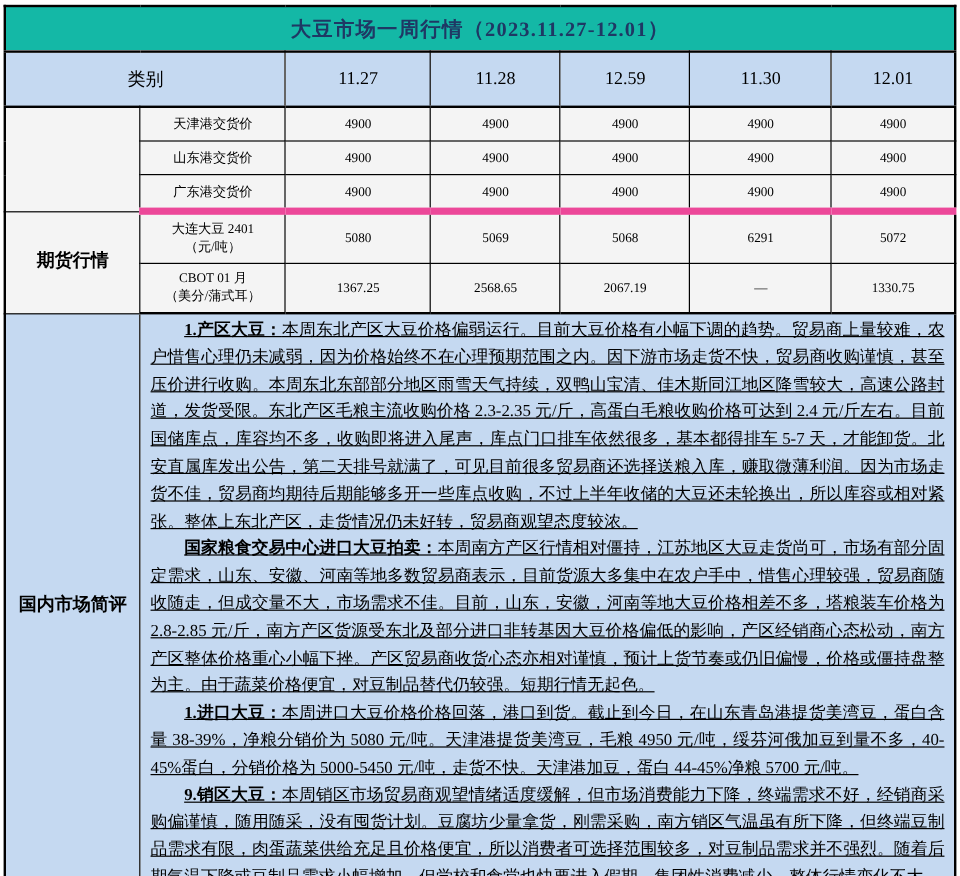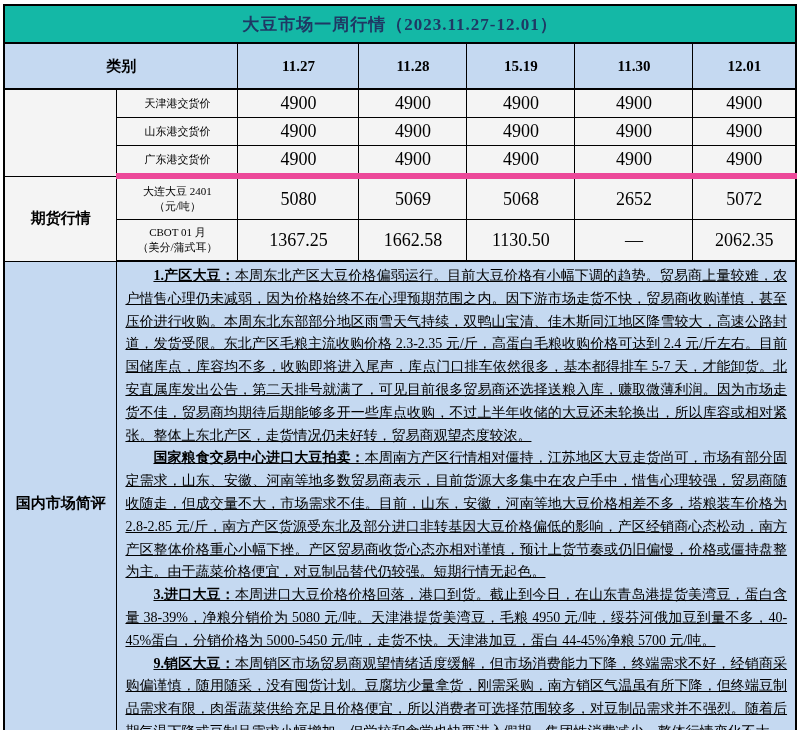--- a/index.html
+++ b/index.html
@@ -9,41 +9,41 @@
     color:#000;
   }
   .sheet{
     width:792px;height:722px;margin:4px auto 0 auto;
     border-collapse:collapse;table-layout:fixed;
   }
   .sheet td{
     border:1px solid #000;
     padding:0 4px;
     text-align:center;vertical-align:middle;
-    font-size:18px;
+    font-size:11px;
     background:#f4f4f4;
     overflow:hidden;
   }
   
   .sheet{border:2px solid #000;}
   tr.title-row td{border-bottom:2px solid #000;}
   tr.header-row td{border-bottom:2px solid #000;}
   tr.port-row-last td{border-bottom:6px solid #ec4899;}
   tr.futures-row-last td{border-bottom:2px solid #000;}
   tr.commentary-row td{border-bottom:2px solid #000;}
 
   tr.title-row td{
     background:#14b8a6;
     color:#1f3864;
     font-weight:bold;font-size:17px;height:36px;
     letter-spacing:1px;
   }
   tr.header-row td{
     background:#c5d9f1;
-    font-weight:bold;font-size:15px;height:44px;
+    font-weight:normal;font-size:15px;height:44px;
   }
   tr.port-row td{height:27px;}
   tr.futures-row td{height:40px;line-height:1.35;}
   td.group-label{
     font-weight:bold;font-size:15px;margin-top:20px;
   }
   td.sub-label{font-size:11px;}
   tr.commentary-row td{height:408px;}
   td.commentary-cell{
     background:#c5d9f1;
@@ -72,21 +72,21 @@
 
   <tbody>
       <tr class="title-row">
     <td colspan="7">大豆市场一周行情（2023.11.27-12.01）</td>
   </tr>
 
   <tr class="header-row">
     <td colspan="2">类别</td>
     <td>11.27</td>
     <td>11.28</td>
-    <td>15.19</td>
+    <td>12.59</td>
     <td>11.30</td>
     <td>12.01</td>
   </tr>
 
   <tr class="port-row">
     <td rowspan="3" class="blank-cell"></td>
     <td class="sub-label">天津港交货价</td>
     <td class="value-cell">4900</td>
     <td class="value-cell">4900</td>
     <td class="value-cell">4900</td>
@@ -112,39 +112,39 @@
 
   <tr class="futures-row">
     <td rowspan="2" class="group-label">期货行情</td>
     <td class="sub-label">
       <span>大连大豆 2401</span><br>
       <span>（元/吨）</span>
     </td>
     <td class="value-cell">5080</td>
     <td class="value-cell">5069</td>
     <td class="value-cell">5068</td>
-    <td class="value-cell">2652</td>
+    <td class="value-cell">6291</td>
     <td class="value-cell">5072</td>
   </tr>
   <tr class="futures-row futures-row-last">
     <td class="sub-label">
       <span>CBOT 01 月</span><br>
       <span>（美分/蒲式耳）</span>
     </td>
     <td class="value-cell">1367.25</td>
-    <td class="value-cell">1662.58</td>
-    <td class="value-cell">1130.50</td>
+    <td class="value-cell">2568.65</td>
+    <td class="value-cell">2067.19</td>
     <td class="value-cell">—</td>
-    <td class="value-cell">2062.35</td>
+    <td class="value-cell">1330.75</td>
   </tr>
 
   <tr class="commentary-row">
     <td class="group-label commentary-label">国内市场简评</td>
     <td colspan="6" class="commentary-cell">
       <p class="para"><b>1.产区大豆：</b><span>本周东北产区大豆价格偏弱运行。目前大豆价格有小幅下调的趋势。贸易商上量较难，农户惜售心理仍未减弱，因为价格始终不在心理预期范围之内。因下游市场走货不快，贸易商收购谨慎，甚至压价进行收购。本周东北东部部分地区雨雪天气持续，双鸭山宝清、佳木斯同江地区降雪较大，高速公路封道，发货受限。东北产区毛粮主流收购价格 2.3-2.35 元/斤，高蛋白毛粮收购价格可达到 2.4 元/斤左右。目前国储库点，库容均不多，收购即将进入尾声，库点门口排车依然很多，基本都得排车 5-7 天，才能卸货。北安直属库发出公告，第二天排号就满了，可见目前很多贸易商还选择送粮入库，赚取微薄利润。因为市场走货不佳，贸易商均期待后期能够多开一些库点收购，不过上半年收储的大豆还未轮换出，所以库容或相对紧张。整体上东北产区，走货情况仍未好转，贸易商观望态度较浓。</span></p>
       <p class="para"><b>国家粮食交易中心进口大豆拍卖：</b><span>本周南方产区行情相对僵持，江苏地区大豆走货尚可，市场有部分固定需求，山东、安徽、河南等地多数贸易商表示，目前货源大多集中在农户手中，惜售心理较强，贸易商随收随走，但成交量不大，市场需求不佳。目前，山东，安徽，河南等地大豆价格相差不多，塔粮装车价格为 2.8-2.85 元/斤，南方产区货源受东北及部分进口非转基因大豆价格偏低的影响，产区经销商心态松动，南方产区整体价格重心小幅下挫。产区贸易商收货心态亦相对谨慎，预计上货节奏或仍旧偏慢，价格或僵持盘整为主。由于蔬菜价格便宜，对豆制品替代仍较强。短期行情无起色。</span></p>
-      <p class="para"><b>3.进口大豆：</b><span>本周进口大豆价格价格回落，港口到货。截止到今日，在山东青岛港提货美湾豆，蛋白含量 38-39%，净粮分销价为 5080 元/吨。天津港提货美湾豆，毛粮 4950 元/吨，绥芬河俄加豆到量不多，40-45%蛋白，分销价格为 5000-5450 元/吨，走货不快。天津港加豆，蛋白 44-45%净粮 5700 元/吨。</span></p>
+      <p class="para"><b>1.进口大豆：</b><span>本周进口大豆价格价格回落，港口到货。截止到今日，在山东青岛港提货美湾豆，蛋白含量 38-39%，净粮分销价为 5080 元/吨。天津港提货美湾豆，毛粮 4950 元/吨，绥芬河俄加豆到量不多，40-45%蛋白，分销价格为 5000-5450 元/吨，走货不快。天津港加豆，蛋白 44-45%净粮 5700 元/吨。</span></p>
       <p class="para"><b>9.销区大豆：</b><span>本周销区市场贸易商观望情绪适度缓解，但市场消费能力下降，终端需求不好，经销商采购偏谨慎，随用随采，没有囤货计划。豆腐坊少量拿货，刚需采购，南方销区气温虽有所下降，但终端豆制品需求有限，肉蛋蔬菜供给充足且价格便宜，所以消费者可选择范围较多，对豆制品需求并不强烈。随着后期气温下降或豆制品需求小幅增加，但学校和食堂也快要进入假期，集团性消费减少，整体行情变化不大。</span></p>
     </td>
   </tr>
 
 </tbody>
   </table>
 
 </body></html>

